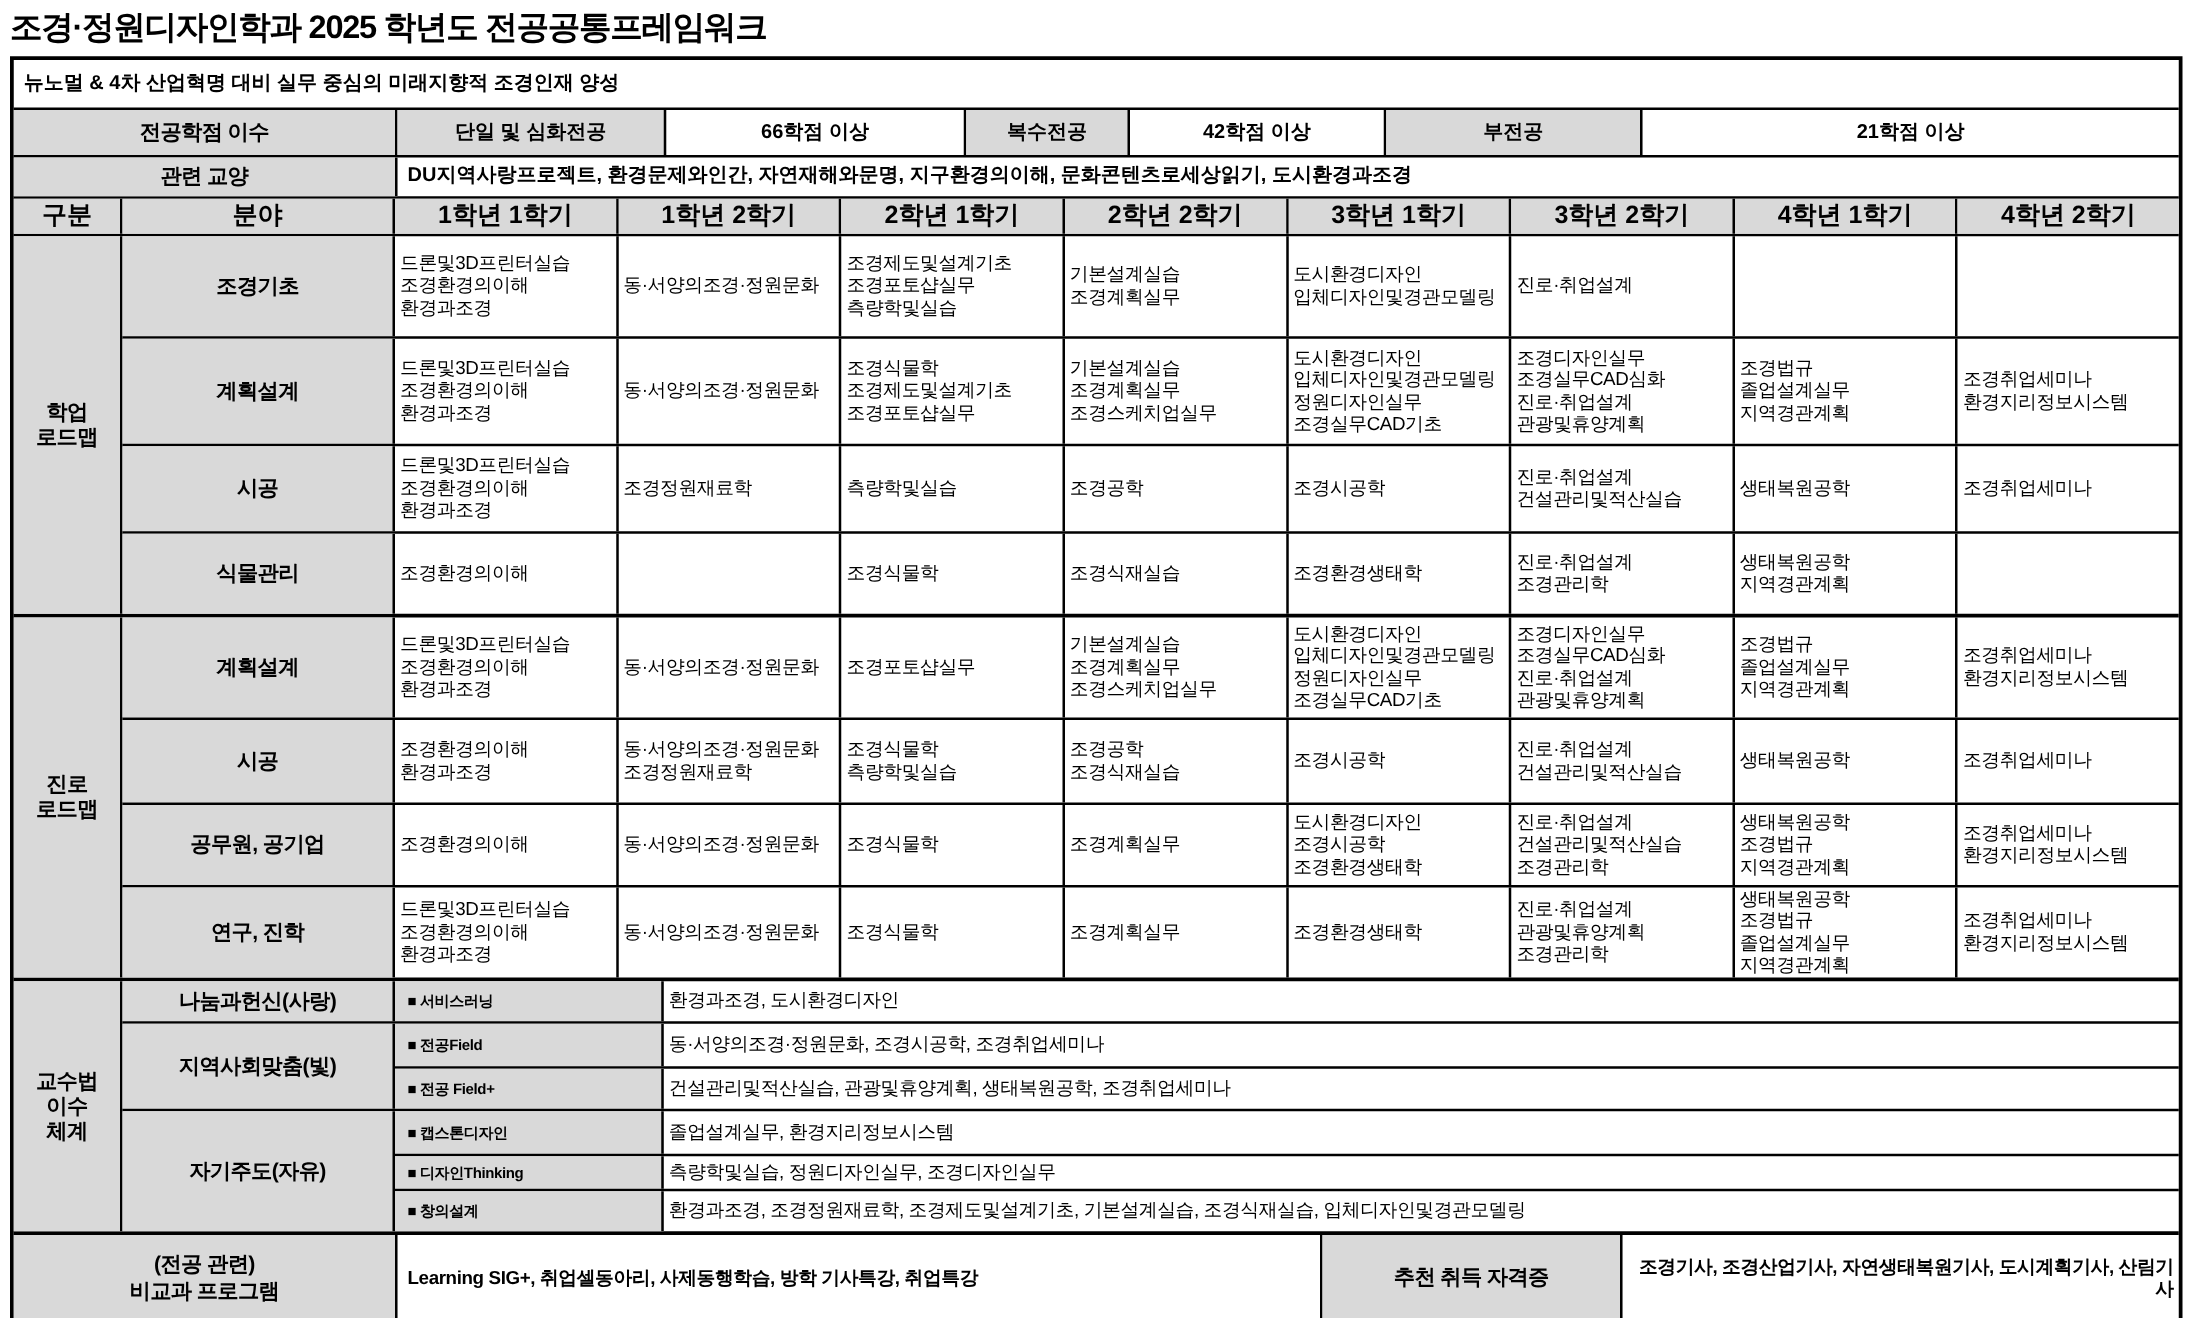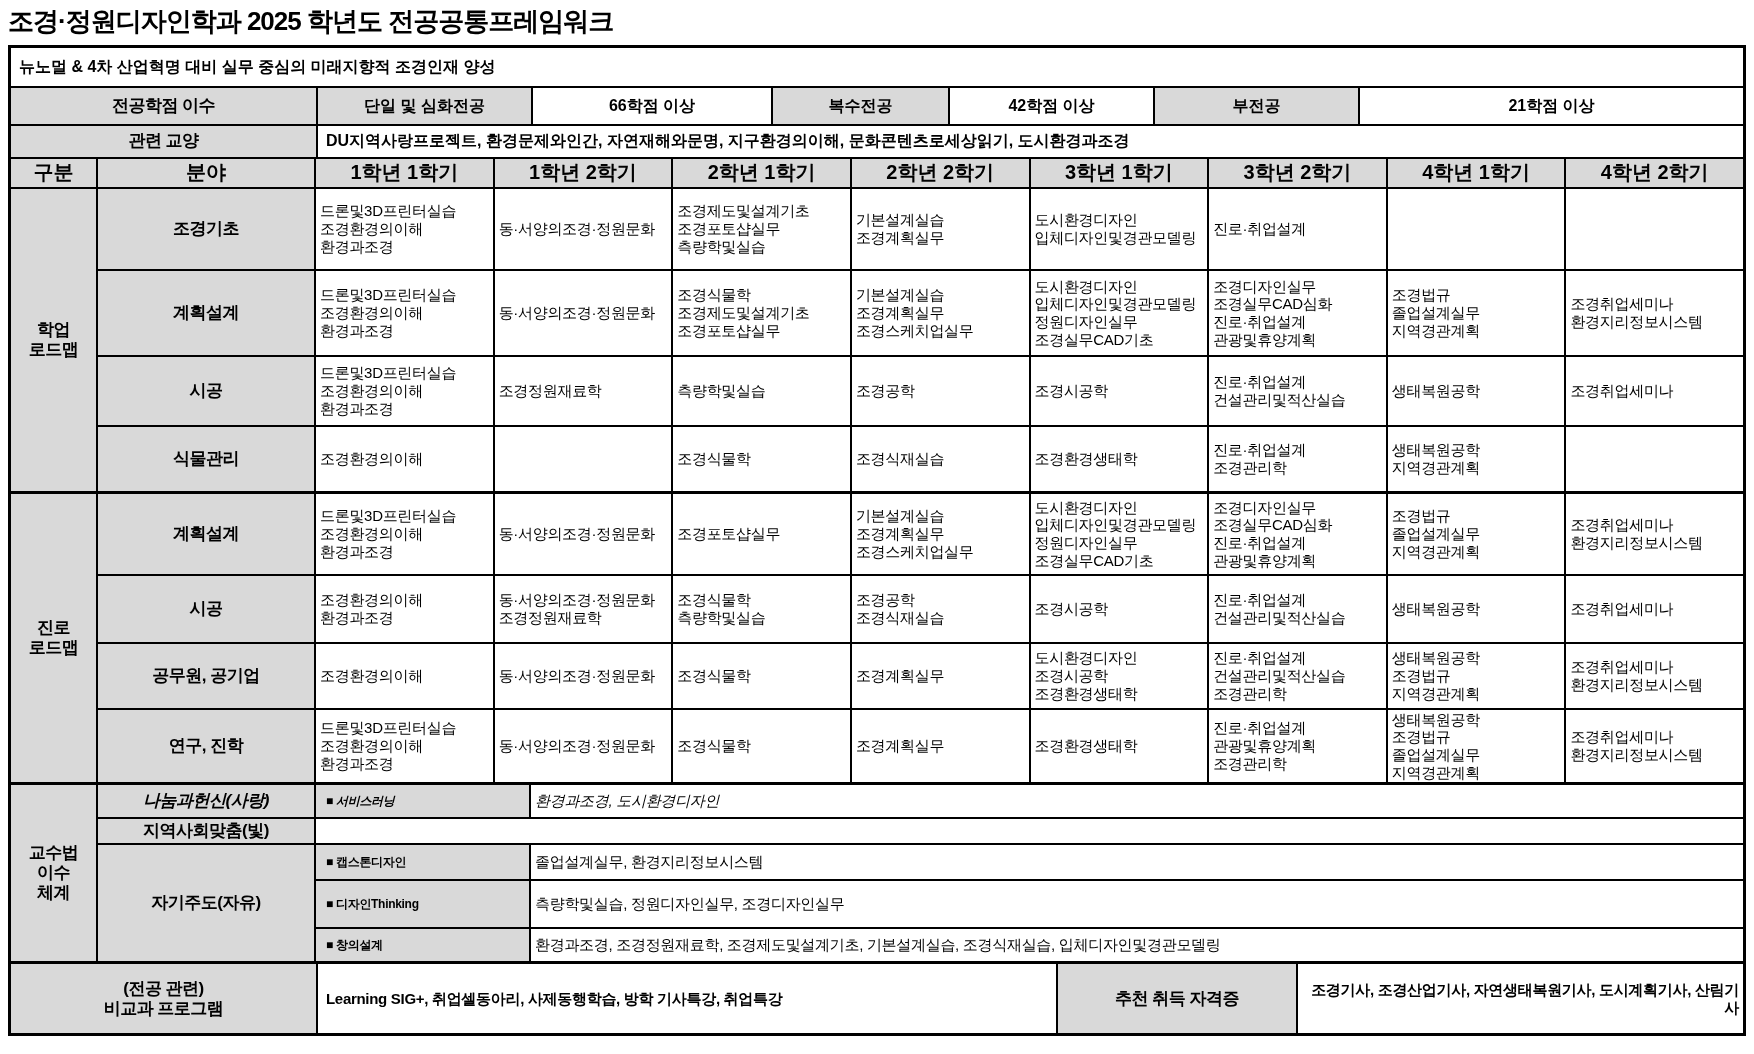--- a/index.html
+++ b/index.html
@@ -42,29 +42,29 @@
   .course {
     font-size: 15px; font-weight: normal;
     justify-content: flex-start; text-align: left;
     word-break: break-all; letter-spacing: -0.3px;
   }
   .w307 { width: 307px; flex: none; }
   .w87  { width: 87px;  flex: none; }
   .w218 { width: 218px; flex: none; }
   .w215 { width: 215px; flex: none; }
   .w240 { width: 240px; flex: none; }
-  .w165 { width: 177px; flex: none; }
+  .w165 { width: 131px; flex: none; }
   .w205 { width: 205px; flex: none; }
   .w740 { width: 740px; flex: none; }
   .fx { flex: 1 1 0; min-width: 0; }
   .sect { display: flex; align-items: stretch; }
   .sect-rows { flex: 1 1 0; display: flex; flex-direction: column; min-width: 0; }
   .sect-rows .r.inner-first { border-top: none; }
   .grp { display: flex; align-items: stretch; border-top: 2px solid #000; }
-  .grp.inner-first { border-top: none; font-style: italic; }
+  .grp.inner-first { border-top: none; }
   .grp-rows { flex: 1 1 0; display: flex; flex-direction: column; min-width: 0; }
   .method { font-size: 12px; justify-content: flex-start; text-align: left; padding-left: 10px; letter-spacing: -0.3px; }
   .plist { font-size: 15px; font-weight: bold; letter-spacing: -0.3px; }
 </style>
 </head>
 <body>
 
 <div class="page">
   <div class="title">조경·정원디자인학과 2025 학년도 전공공통프레임워크</div>
 
@@ -272,29 +272,39 @@
           <div class="c g lbl w218">나눔과헌신(사랑)</div>
           <div class="grp-rows">
             <div class="r inner-first" style="height:32px">
               <div class="c g method w215">■ 서비스러닝</div>
               <div class="c course fx last">환경과조경, 도시환경디자인</div>
             </div>
           </div>
         </div>
         <div class="grp">
           <div class="c g lbl w218">지역사회맞춤(빛)</div>
+          <div class="grp-rows">
+            <div class="r inner-first" style="height:34px">
+              <div class="c g method w215">■ 전공Field</div>
+              <div class="c course fx last">동·서양의조경·정원문화, 조경시공학, 조경취업세미나</div>
+            </div>
+            <div class="r" style="height:34px">
+              <div class="c g method w215">■ 전공 Field+</div>
+              <div class="c course fx last">건설관리및적산실습, 관광및휴양계획, 생태복원공학, 조경취업세미나</div>
+            </div>
+          </div>
         </div>
         <div class="grp">
           <div class="c g lbl w218">자기주도(자유)</div>
           <div class="grp-rows">
             <div class="r inner-first" style="height:34px">
               <div class="c g method w215">■ 캡스톤디자인</div>
               <div class="c course fx last">졸업설계실무, 환경지리정보시스템</div>
             </div>
-            <div class="r" style="height:48px">
+            <div class="r" style="height:28px">
               <div class="c g method w215">■ 디자인Thinking</div>
               <div class="c course fx last">측량학및실습, 정원디자인실무, 조경디자인실무</div>
             </div>
             <div class="r" style="height:34px">
               <div class="c g method w215">■ 창의설계</div>
               <div class="c course fx last">환경과조경, 조경정원재료학, 조경제도및설계기초, 기본설계실습, 조경식재실습, 입체디자인및경관모델링</div>
             </div>
           </div>
         </div>
       </div>

